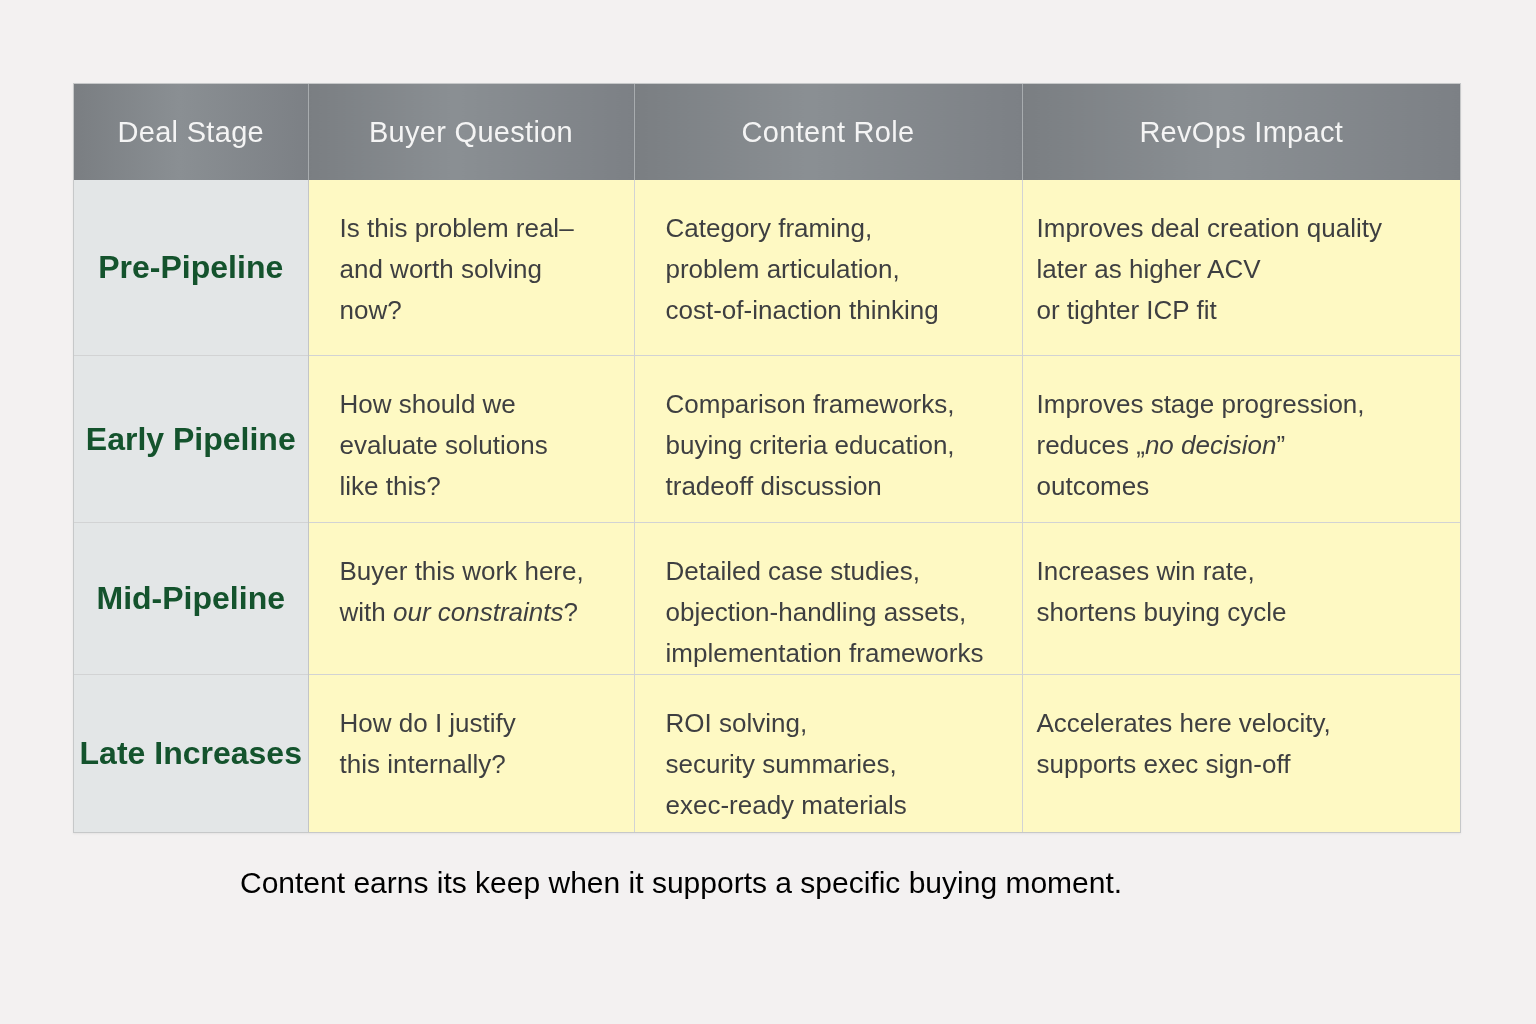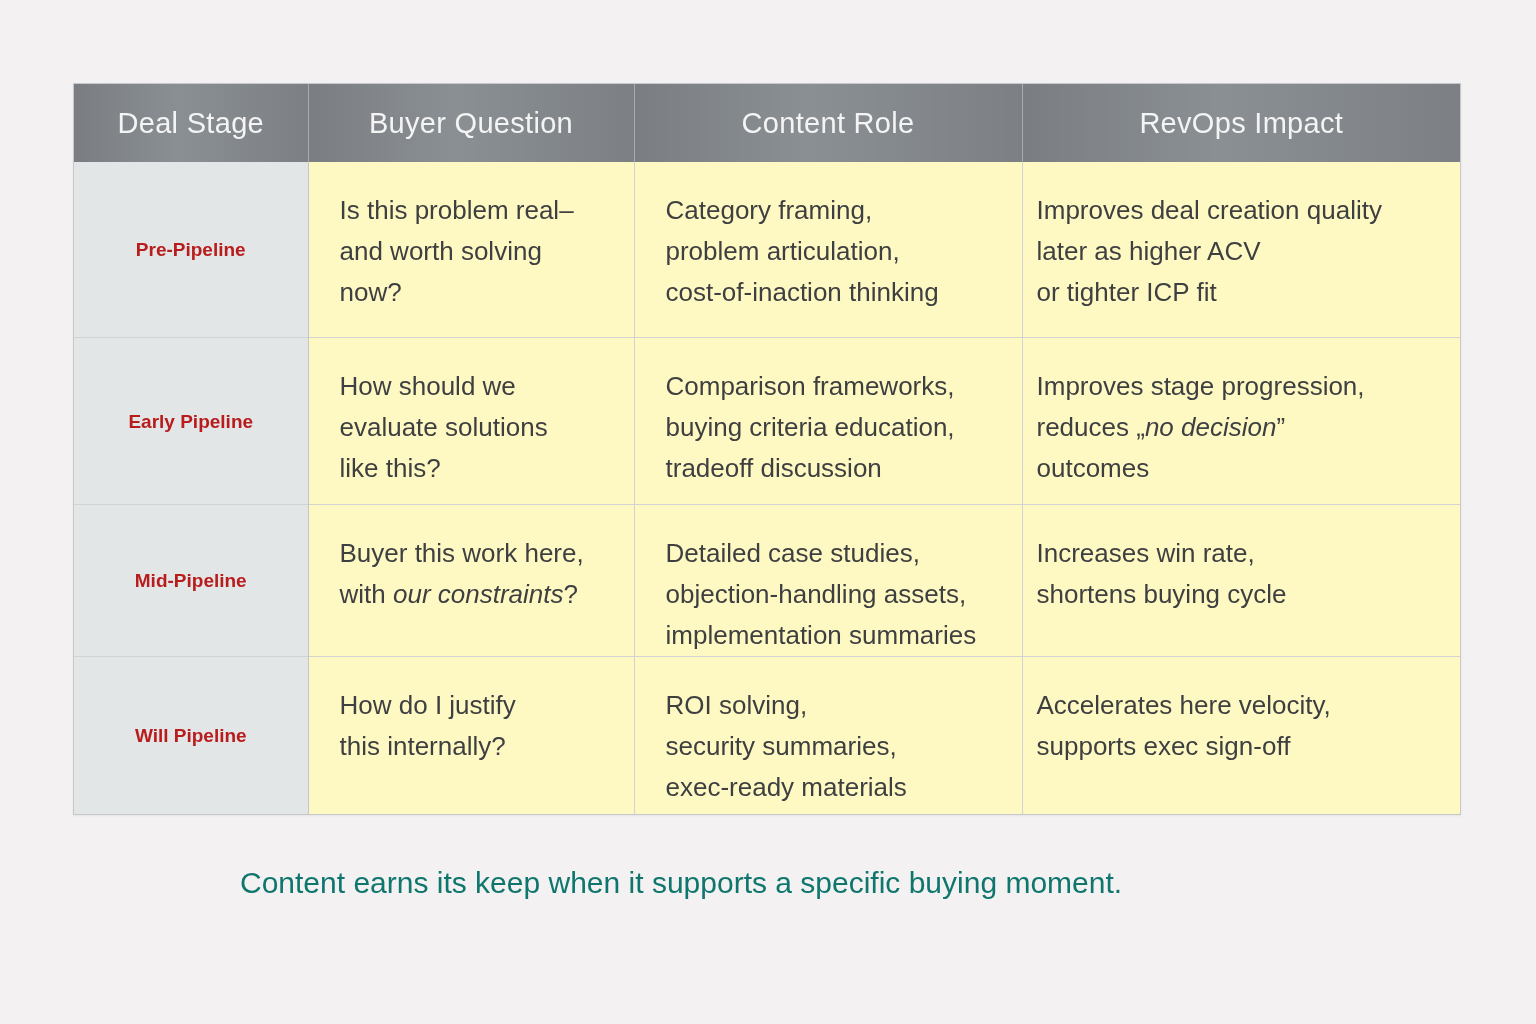--- a/index.html
+++ b/index.html
@@ -23,54 +23,54 @@
   }
   thead th {
     height:78px;
     background:linear-gradient(90deg,#7a7e82 0%,#8a8f93 45%,#7c8085 100%);
     color:#f4f4f4;
     font-weight:normal;
     font-size:29px;
     letter-spacing:0.3px;
     border-right:1px solid #a8acaf;
     text-align:center;
-    padding:0;
+    padding:9px;
   }
   thead th:last-child { border-right:none; }
   tbody td {
     border-right:1px solid #d2d3d4;
     border-top:1px solid #d2d3d4;
     vertical-align:top;
     background:#fef9c3;
     color:#3e3f41;
     font-size:26px;
     line-height:41px;
     padding:28px 10px 0 31px;
   }
   tbody td:last-child { border-right:none;padding-left:14px; }
   tbody tr:first-child td { border-top:none; }
   tbody td.stage {
     background:#e3e6e7;
-    color:#b91c1c;
+    color:#14532d;
     font-weight:bold;
-    font-size:19px;
+    font-size:32px;
     text-align:center;
     vertical-align:middle;
     padding:0;
     border-right:1px solid #c3c5c7;
   }
   tr.r1 td { height:147px; }
   tr.r2 td { height:138px; }
   tr.r3 td { height:122px; }
   tr.r4 td { height:129px; }
   .line { display:block; white-space:nowrap; }
   em { font-style:italic; }
   .caption {
     position:absolute; left:240px; top:866px;
-    font-size:30px; color:#0f766e;
+    font-size:30px; color:#000000;
     white-space:nowrap;
   }
 </style>
 </head>
 <body>
 
 <div class="table-wrap">
   <table>
     <colgroup>
       <col style="width:234px">
@@ -128,30 +128,30 @@
 
       <tr class="r3">
         <td class="stage">Mid-Pipeline</td>
         <td>
           <span class="line">Buyer this work here,</span>
           <span class="line"><span>with </span><em>our constraints</em><span>?</span></span>
         </td>
         <td>
           <span class="line">Detailed case studies,</span>
           <span class="line">objection-handling assets,</span>
-          <span class="line">implementation summaries</span>
+          <span class="line">implementation frameworks</span>
         </td>
         <td>
           <span class="line">Increases win rate,</span>
           <span class="line">shortens buying cycle</span>
         </td>
       </tr>
 
       <tr class="r4">
-        <td class="stage">Will Pipeline</td>
+        <td class="stage">Late Increases</td>
         <td>
           <span class="line">How do I justify</span>
           <span class="line">this internally?</span>
         </td>
         <td>
           <span class="line">ROI solving,</span>
           <span class="line">security summaries,</span>
           <span class="line">exec-ready materials</span>
         </td>
         <td>

